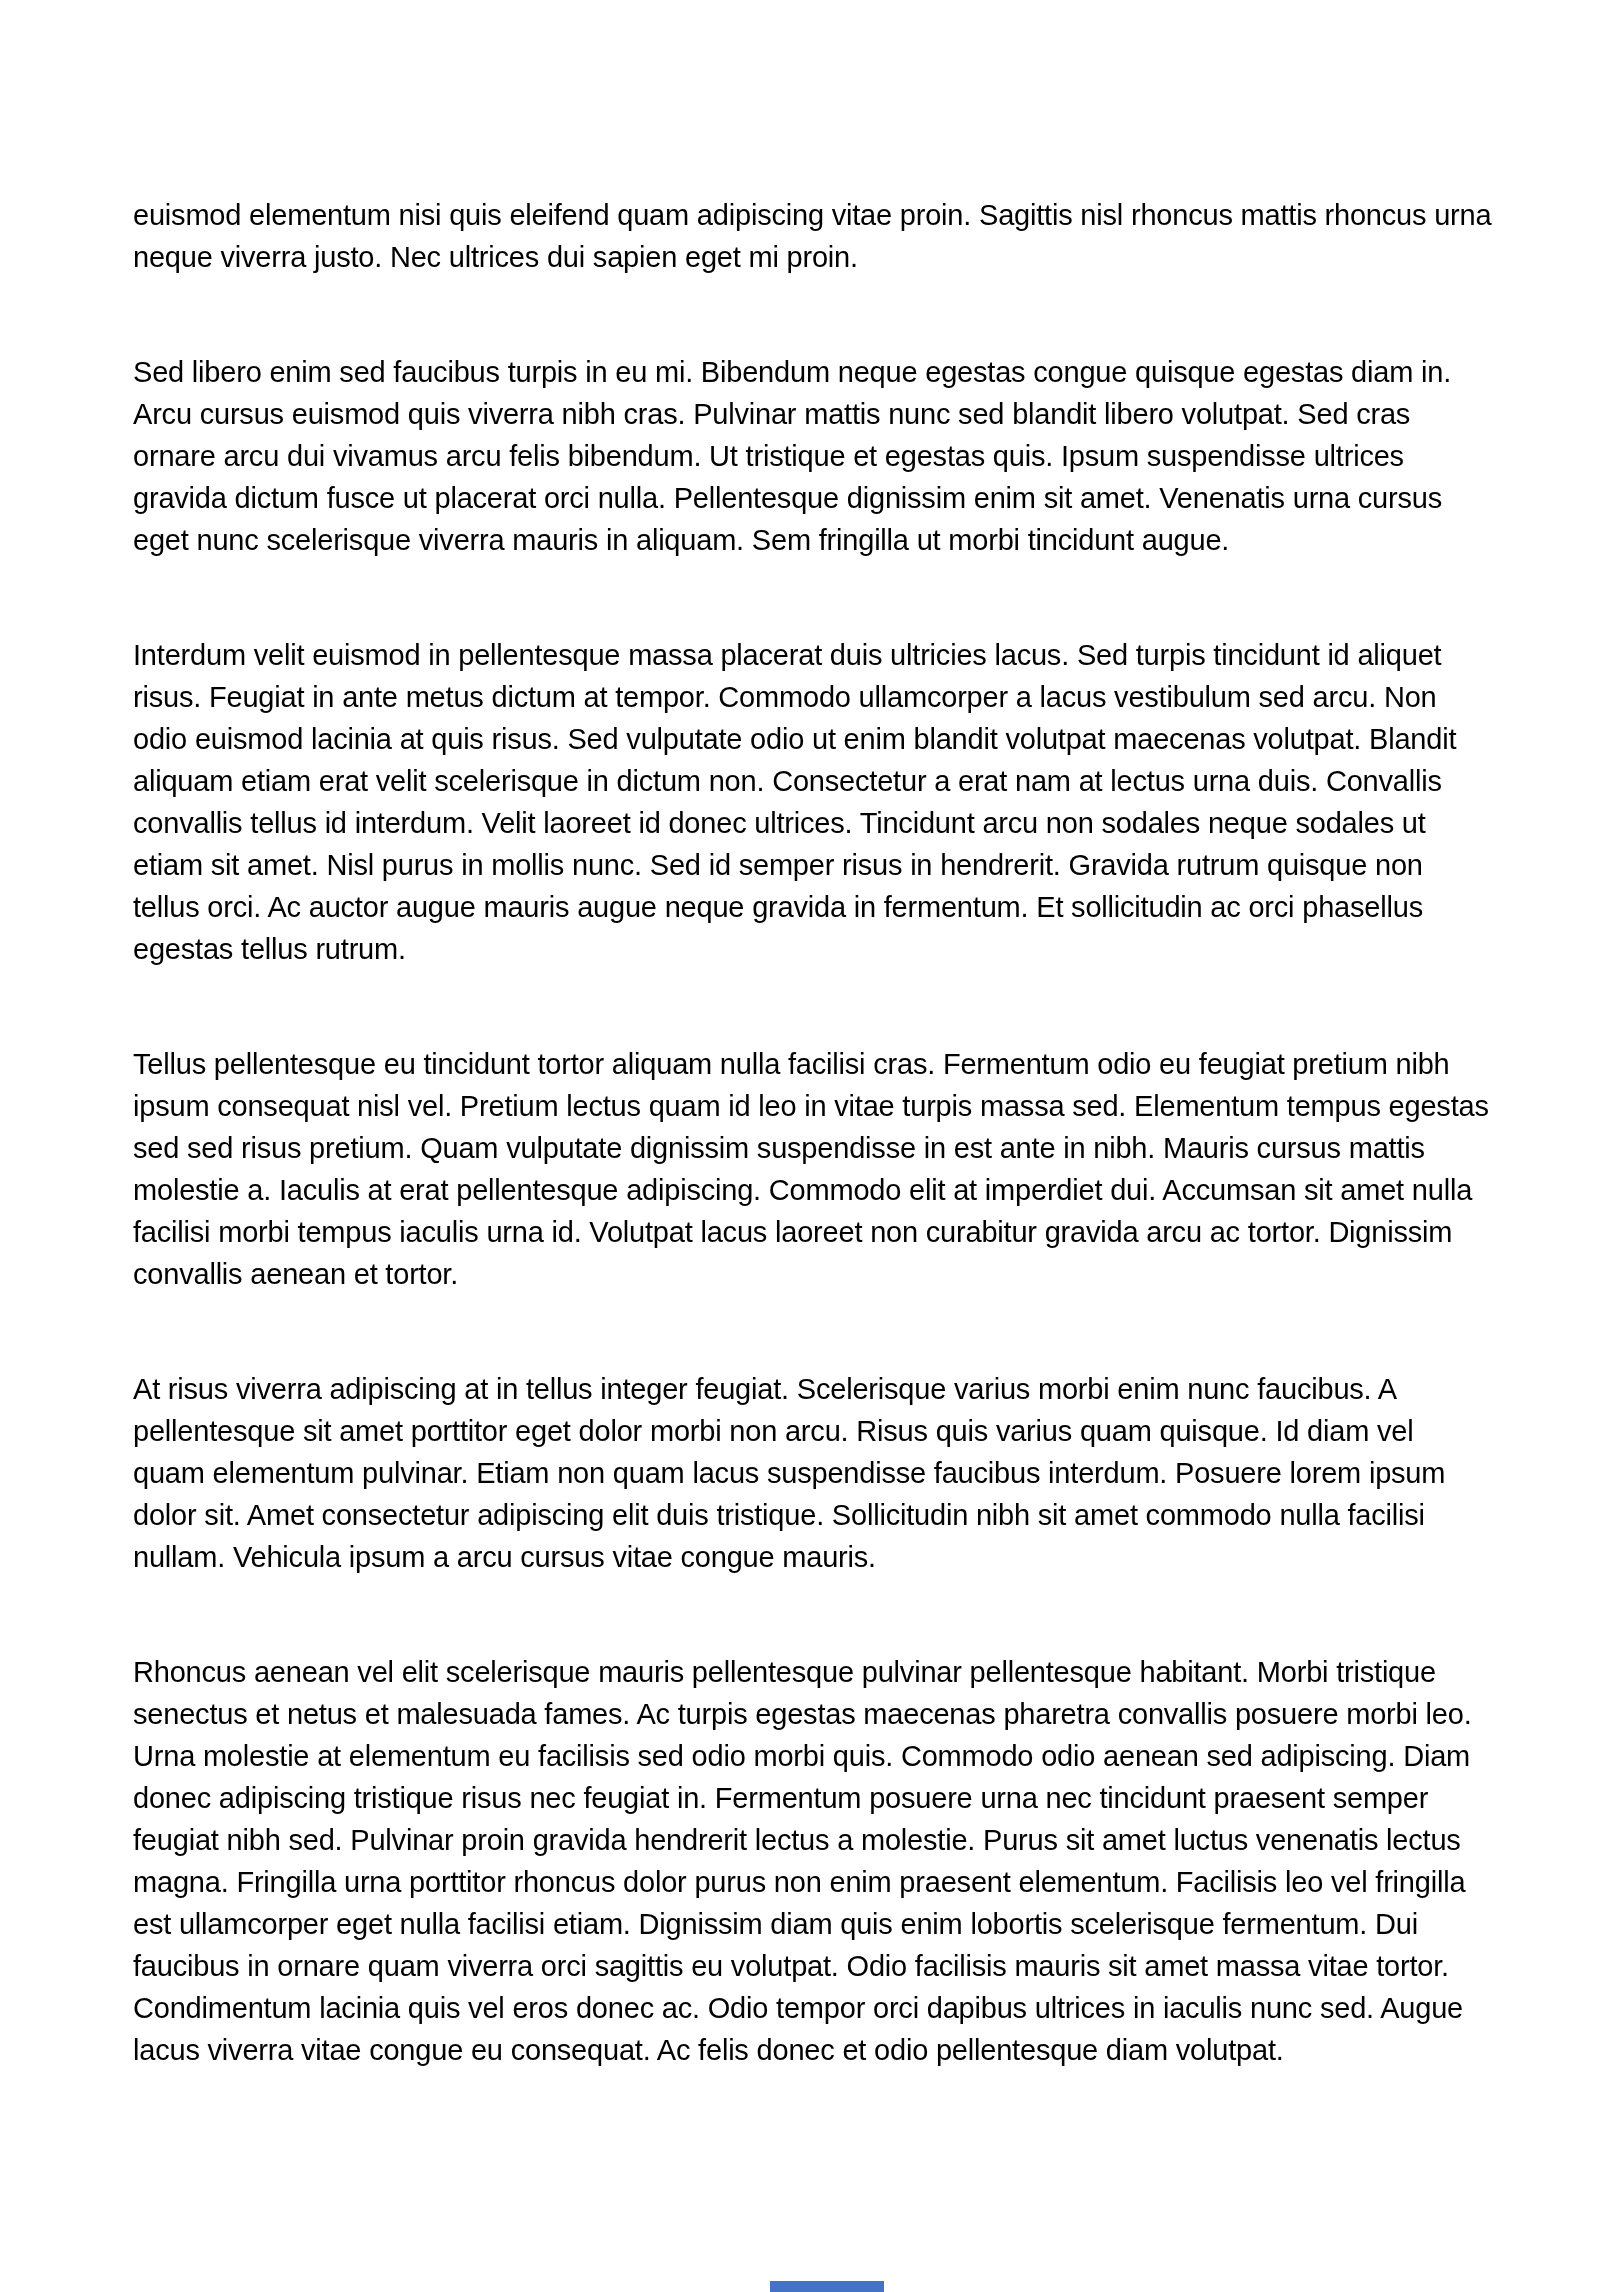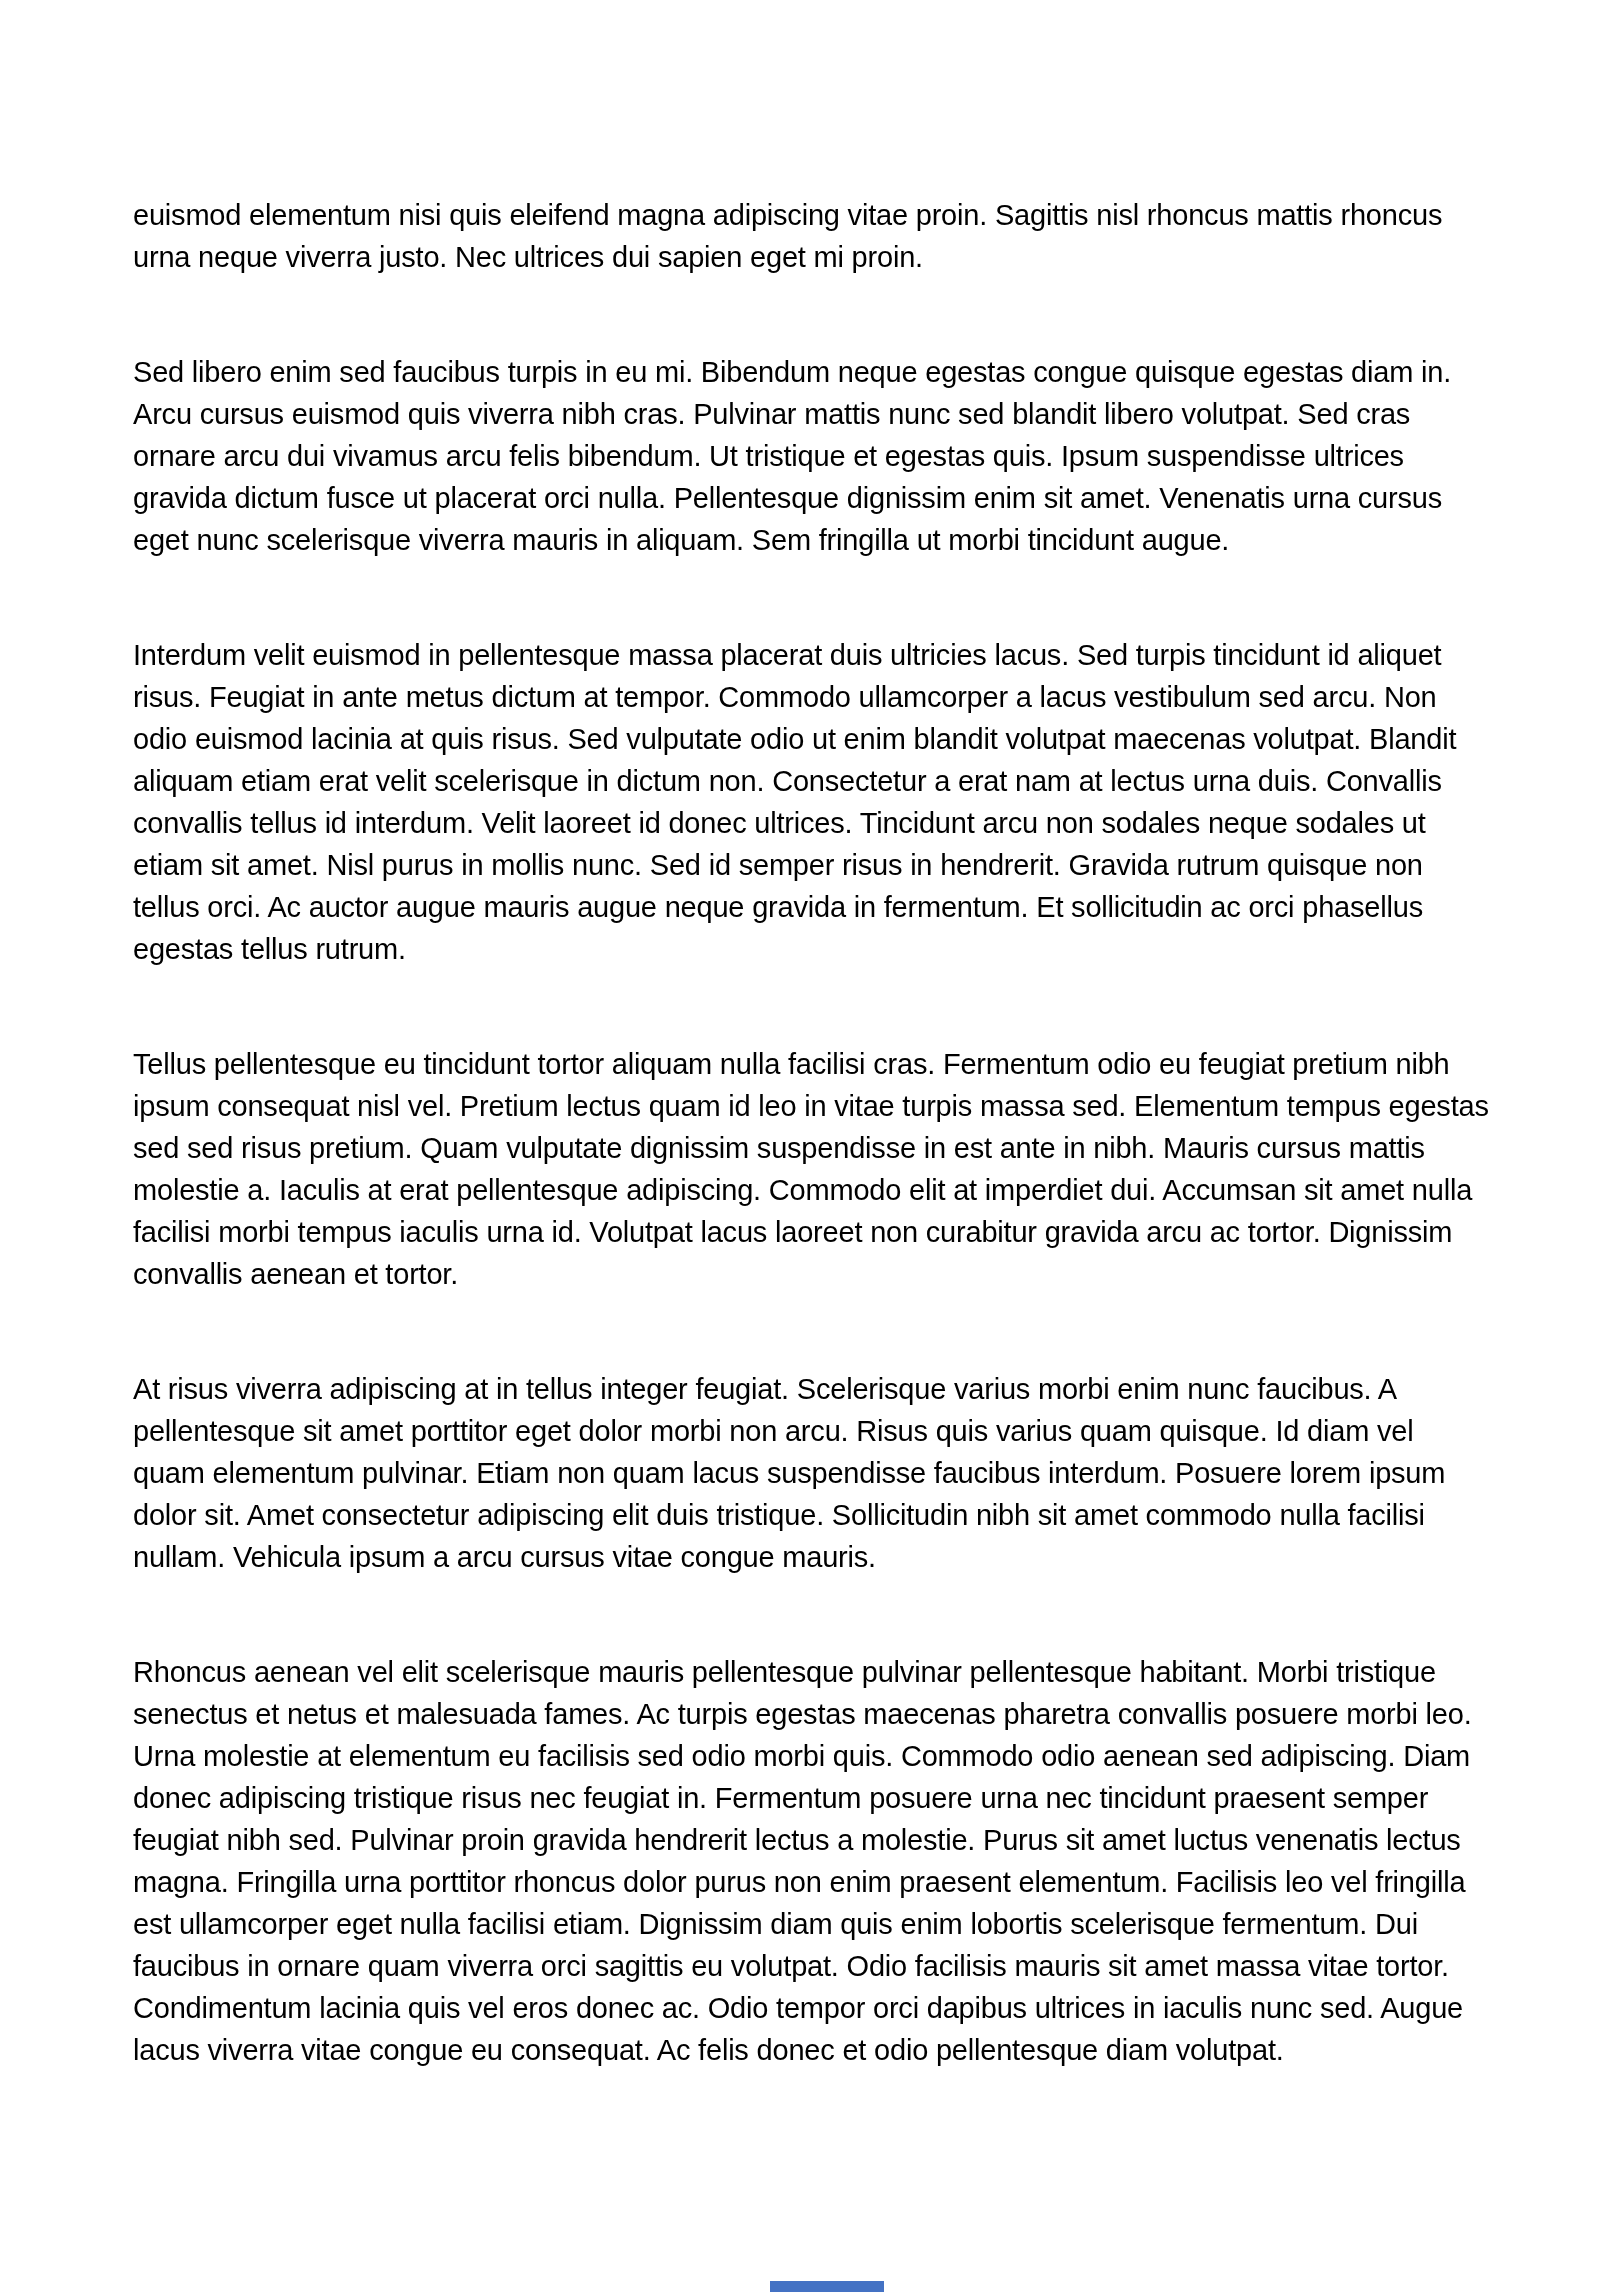--- a/index.html
+++ b/index.html
@@ -36,21 +36,21 @@
     top: 2281px;
     width: 114px;
     height: 11.8px;
   }
 </style>
 </head>
 <body>
 
 <div class="page">
   <div class="text-column">
-    <p>euismod elementum nisi quis eleifend magna adipiscing vitae proin. Sagittis nisl rhoncus mattis rhoncus urna neque viverra justo. Nec ultrices dui sapien eget mi proin.</p>
+    <p>euismod elementum nisi quis eleifend quam adipiscing vitae proin. Sagittis nisl rhoncus mattis rhoncus urna neque viverra justo. Nec ultrices dui sapien eget mi proin.</p>
     <p>Sed libero enim sed faucibus turpis in eu mi. Bibendum neque egestas congue quisque egestas diam in. Arcu cursus euismod quis viverra nibh cras. Pulvinar mattis nunc sed blandit libero volutpat. Sed cras ornare arcu dui vivamus arcu felis bibendum. Ut tristique et egestas quis. Ipsum suspendisse ultrices gravida dictum fusce ut placerat orci nulla. Pellentesque dignissim enim sit amet. Venenatis urna cursus eget nunc scelerisque viverra mauris in aliquam. Sem fringilla ut morbi tincidunt augue.</p>
     <p>Interdum velit euismod in pellentesque massa placerat duis ultricies lacus. Sed turpis tincidunt id aliquet risus. Feugiat in ante metus dictum at tempor. Commodo ullamcorper a lacus vestibulum sed arcu. Non odio euismod lacinia at quis risus. Sed vulputate odio ut enim blandit volutpat maecenas volutpat. Blandit aliquam etiam erat velit scelerisque in dictum non. Consectetur a erat nam at lectus urna duis. Convallis convallis tellus id interdum. Velit laoreet id donec ultrices. Tincidunt arcu non sodales neque sodales ut etiam sit amet. Nisl purus in mollis nunc. Sed id semper risus in hendrerit. Gravida rutrum quisque non tellus orci. Ac auctor augue mauris augue neque gravida in fermentum. Et sollicitudin ac orci phasellus egestas tellus rutrum.</p>
     <p>Tellus pellentesque eu tincidunt tortor aliquam nulla facilisi cras. Fermentum odio eu feugiat pretium nibh ipsum consequat nisl vel. Pretium lectus quam id leo in vitae turpis massa sed. Elementum tempus egestas sed sed risus pretium. Quam vulputate dignissim suspendisse in est ante in nibh. Mauris cursus mattis molestie a. Iaculis at erat pellentesque adipiscing. Commodo elit at imperdiet dui. Accumsan sit amet nulla facilisi morbi tempus iaculis urna id. Volutpat lacus laoreet non curabitur gravida arcu ac tortor. Dignissim convallis aenean et tortor.</p>
     <p>At risus viverra adipiscing at in tellus integer feugiat. Scelerisque varius morbi enim nunc faucibus. A pellentesque sit amet porttitor eget dolor morbi non arcu. Risus quis varius quam quisque. Id diam vel quam elementum pulvinar. Etiam non quam lacus suspendisse faucibus interdum. Posuere lorem ipsum dolor sit. Amet consectetur adipiscing elit duis tristique. Sollicitudin nibh sit amet commodo nulla facilisi nullam. Vehicula ipsum a arcu cursus vitae congue mauris.</p>
     <p>Rhoncus aenean vel elit scelerisque mauris pellentesque pulvinar pellentesque habitant. Morbi tristique senectus et netus et malesuada fames. Ac turpis egestas maecenas pharetra convallis posuere morbi leo. Urna molestie at elementum eu facilisis sed odio morbi quis. Commodo odio aenean sed adipiscing. Diam donec adipiscing tristique risus nec feugiat in. Fermentum posuere urna nec tincidunt praesent semper feugiat nibh sed. Pulvinar proin gravida hendrerit lectus a molestie. Purus sit amet luctus venenatis lectus magna. Fringilla urna porttitor rhoncus dolor purus non enim praesent elementum. Facilisis leo vel fringilla est ullamcorper eget nulla facilisi etiam. Dignissim diam quis enim lobortis scelerisque fermentum. Dui faucibus in ornare quam viverra orci sagittis eu volutpat. Odio facilisis mauris sit amet massa vitae tortor. Condimentum lacinia quis vel eros donec ac. Odio tempor orci dapibus ultrices in iaculis nunc sed. Augue lacus viverra vitae congue eu consequat. Ac felis donec et odio pellentesque diam volutpat.</p>
   </div>
   <div class="blue-bar" style="background: rgb(68, 114, 196);"></div>
 </div>
 
 

